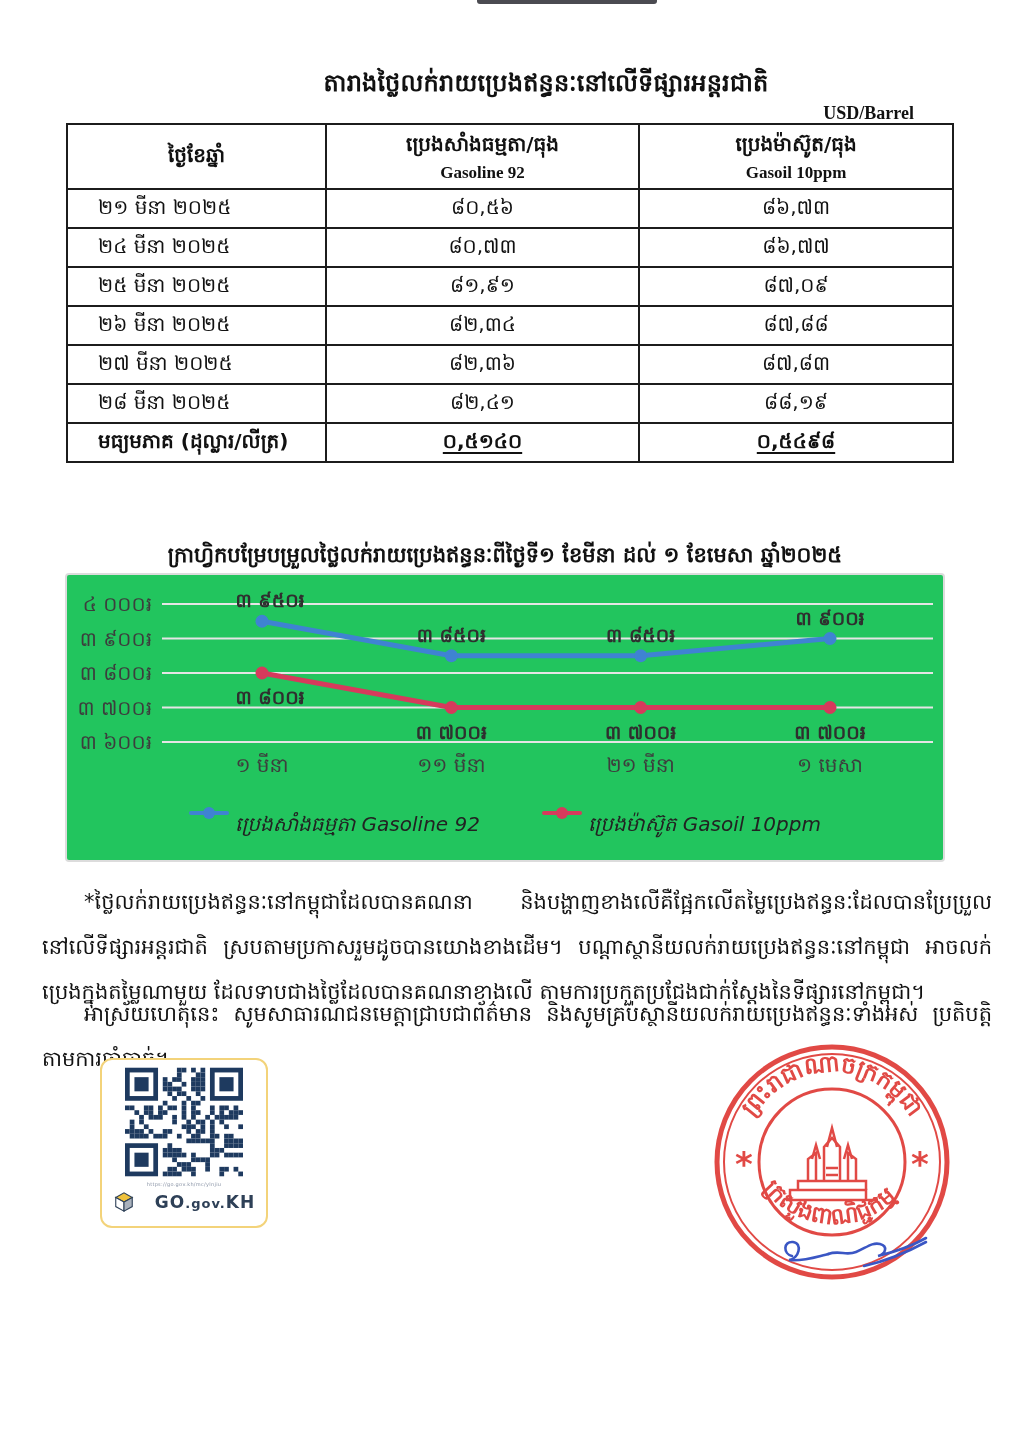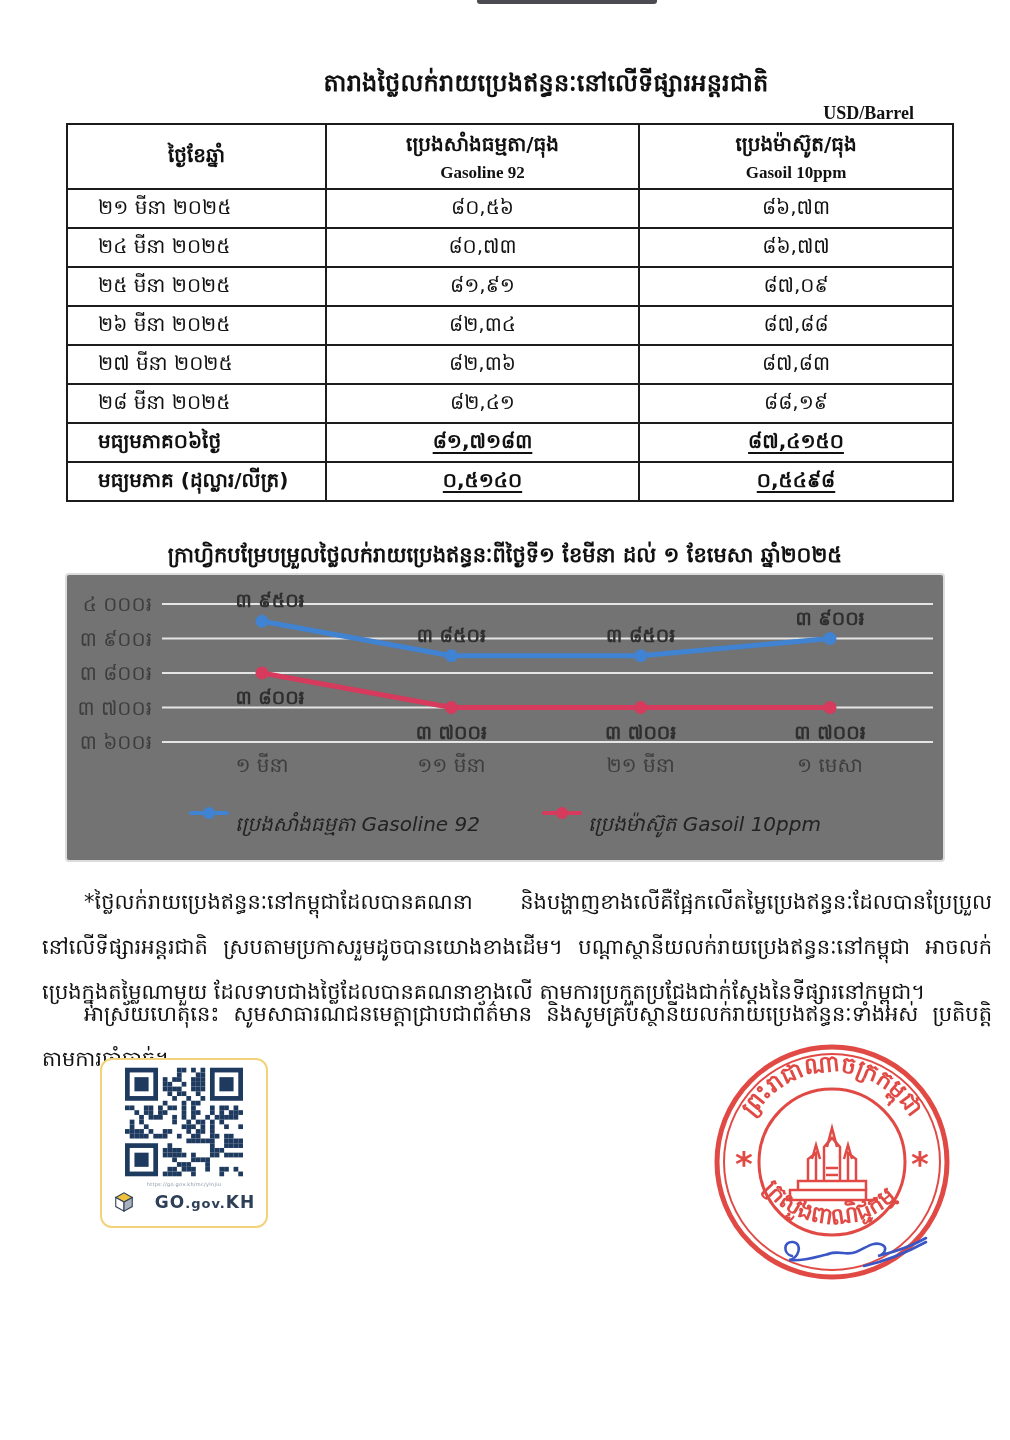--- a/index.html
+++ b/index.html
@@ -19,21 +19,21 @@
   .price-table th{height:63px;font-size:20px;font-weight:bold;text-align:center;}
   .th-en{display:block;font-family:"Liberation Serif",serif;font-size:17px;font-weight:bold;margin-top:2px;}
   .price-table td{height:37px;font-size:20px;}
   td.date-cell{text-align:left;padding-left:30px;}
   td.val-cell{text-align:center;}
   tr.avg-row td{font-weight:bold;}
   tr.avg-row td.val-cell span{text-decoration:underline;text-underline-offset:4px;}
   .col-date{width:259px;}.col-g92{width:313px;}.col-g10{width:314px;}
   
   .chart-title{left:0;top:541px;width:1010px;text-align:center;font-size:21px;font-weight:bold;}
-  .chart-box{left:65px;top:573px;width:880px;height:289px;border:2px solid #dcdcdc;border-radius:4px;background:#737373;box-sizing:border-box;}
+  .chart-box{left:65px;top:573px;width:880px;height:289px;border:2px solid #dcdcdc;border-radius:4px;background:#22c55e;box-sizing:border-box;}
   .chart-box svg{display:block;}
   .tick{font-size:20px;fill:#3d3d3d;font-family:"DejaVu Sans",sans-serif;}
   .dlabel{font-size:19px;font-weight:600;fill:#2f2f2f;font-family:"DejaVu Sans",sans-serif;}
   .legend-row{position:absolute;left:0;top:236px;width:876px;display:flex;justify-content:center;gap:62px;}
   .legend-item{display:flex;align-items:flex-start;gap:6px;font-size:20px;color:#222;font-style:italic;}
   .legend-marker{position:relative;width:40px;height:4px;border-radius:2px;}
   .legend-marker::after{content:"";position:absolute;left:14px;top:-4px;width:12px;height:12px;border-radius:50%;background:inherit;}
   
   .note{left:42px;width:950px;font-size:21px;line-height:45px;text-align:justify;}
   .note-1{top:880px;text-indent:42px;}
@@ -90,25 +90,20 @@
   </tr>
   <tr>
     <td class="date-cell">២៧ មីនា ២០២៥</td>
     <td class="val-cell">៨២,៣៦</td>
     <td class="val-cell">៨៧,៨៣</td>
   </tr>
   <tr>
     <td class="date-cell">២៨ មីនា ២០២៥</td>
     <td class="val-cell">៨២,៤១</td>
     <td class="val-cell">៨៨,១៩</td>
-  </tr>
-  <tr class="avg-row">
-    <td class="date-cell">មធ្យមភាគ០៦ថ្ងៃ</td>
-    <td class="val-cell"><span>៨១,៧១៨៣</span></td>
-    <td class="val-cell"><span>៨៧,៤១៥០</span></td>
   </tr>
   <tr class="avg-row">
     <td class="date-cell">មធ្យមភាគ (ដុល្លារ/លីត្រ)</td>
     <td class="val-cell"><span>០,៥១៤០</span></td>
     <td class="val-cell"><span>០,៥៤៩៨</span></td>
   </tr>
   </tbody>
 </table>
 
 <div class="abs chart-title">ក្រាហ្វិកបម្រែបម្រួលថ្លៃលក់រាយប្រេងឥន្ធនៈពីថ្ងៃទី១ ខែមីនា ដល់ ១ ខែមេសា ឆ្នាំ២០២៥</div>

